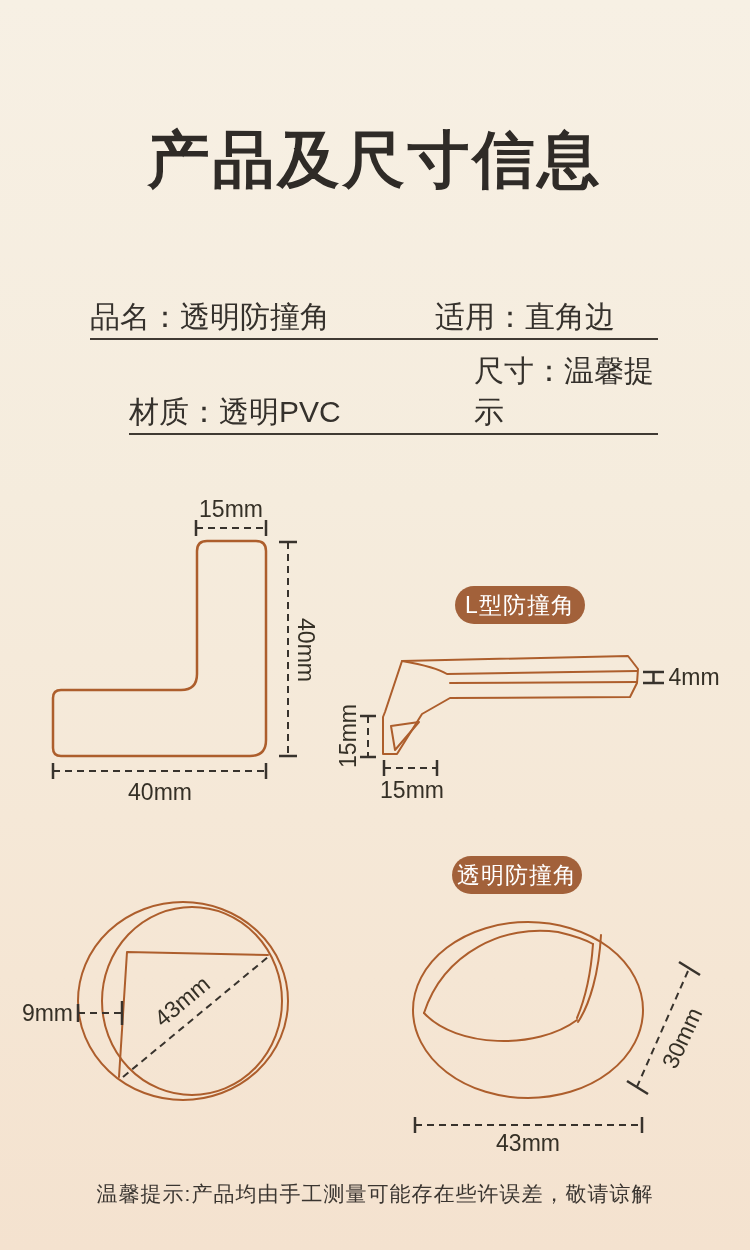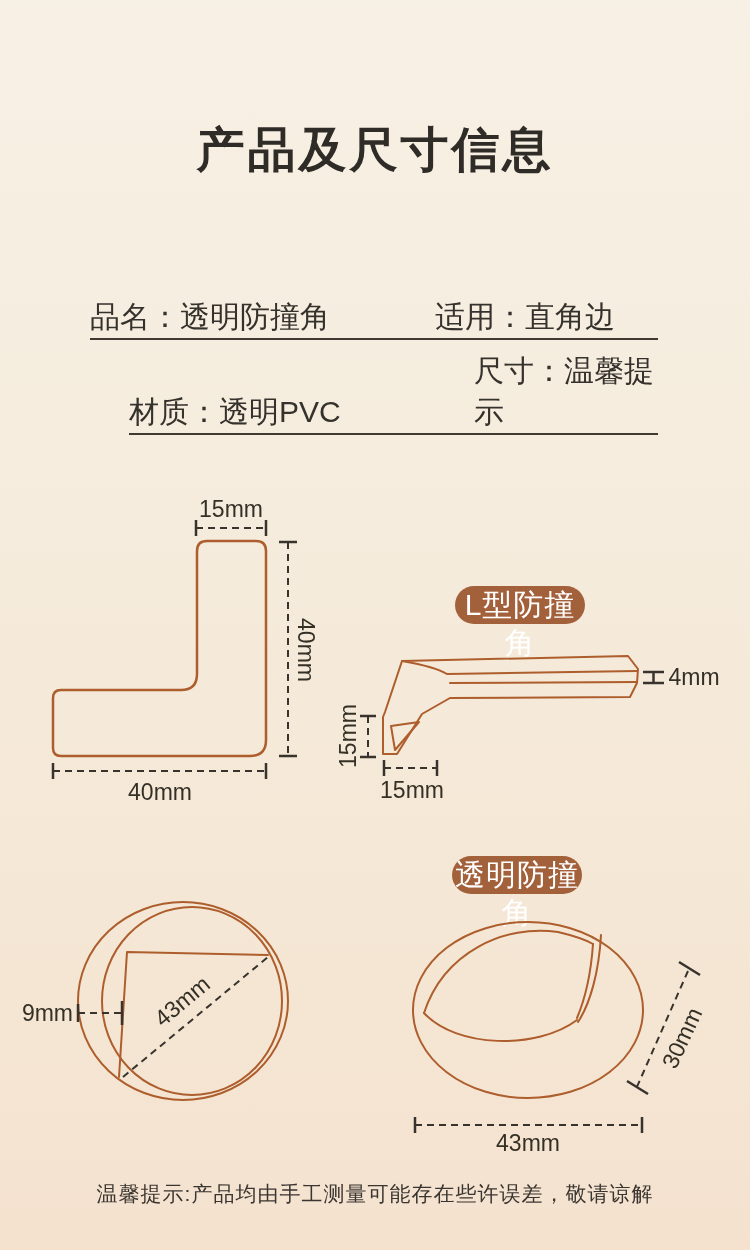--- a/index.html
+++ b/index.html
@@ -3,32 +3,32 @@
 <meta charset="utf-8">
 <style>
   html,body{margin:0;padding:0;}
   .page{
     position:relative;width:750px;height:1250px;overflow:hidden;
     background:linear-gradient(180deg,#f7f0e4 0%,#f5ecdd 40%,#f5e6d4 78%,#f4e2cf 100%);
     font-family:"Liberation Sans",sans-serif;
   }
   .title{
     position:absolute;top:118px;left:0;width:750px;margin:0;
-    text-align:center;font-size:48px;font-weight:700;letter-spacing:3px;color:#2f2b27;
+    text-align:center;font-size:62px;font-weight:700;letter-spacing:3px;color:#2f2b27;
   }
   .specs{position:absolute;left:90px;top:266px;width:568px;}
   .spec-row{display:flex;align-items:flex-end;border-bottom:2px solid #403a33;}
   .spec-row.r1{height:72px;}
   .spec-row.r2{height:93px;margin-left:39px;}
   .spec-cell{font-size:30px;font-weight:500;color:#35312c;}
   .spec-cell.c1{width:345px;}
   .spec-cell.c2{flex:1;}
   .badge{
     position:absolute;width:130px;height:38px;border-radius:19px;
-    background:#a2613a;color:#ffffff;font-size:30px;font-weight:500;
+    background:#a2613a;color:#ffffff;font-size:23px;font-weight:500;
     text-align:center;line-height:38px;letter-spacing:1px;
   }
   .badge-l{left:455px;top:586px;}
   .badge-ball{left:452px;top:856px;}
   .note{
     position:absolute;top:1180px;left:0;width:750px;text-align:center;
     font-size:21px;font-weight:500;color:#3a3530;letter-spacing:1px;
   }
   svg.art{position:absolute;left:0;top:0;}
   .draw{stroke:#ad5e2c;fill:none;stroke-width:2.5;stroke-linejoin:round;stroke-linecap:round;}

